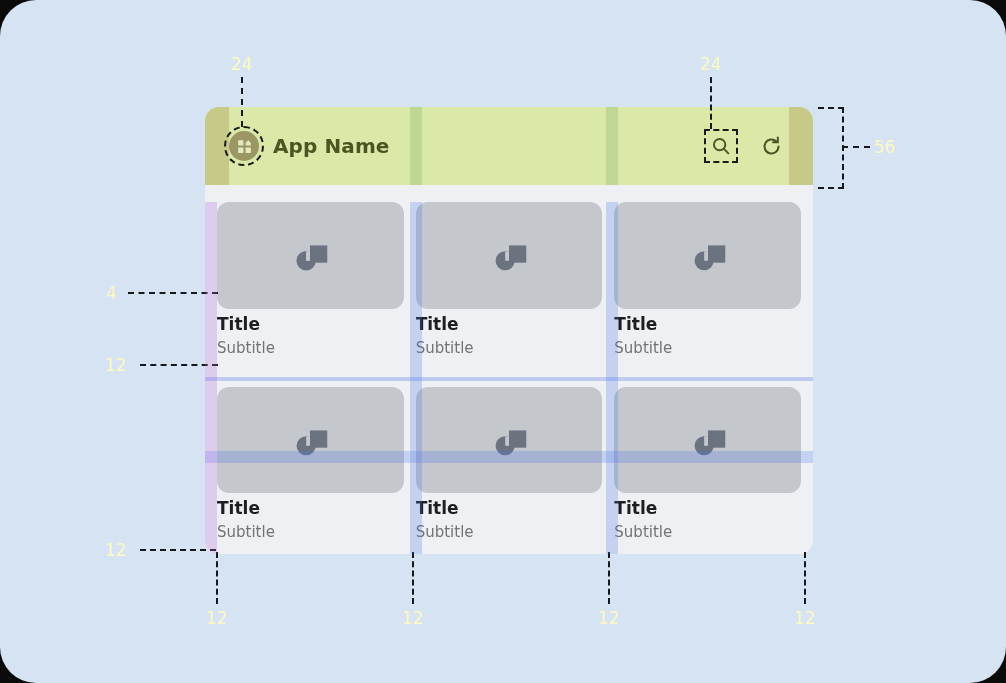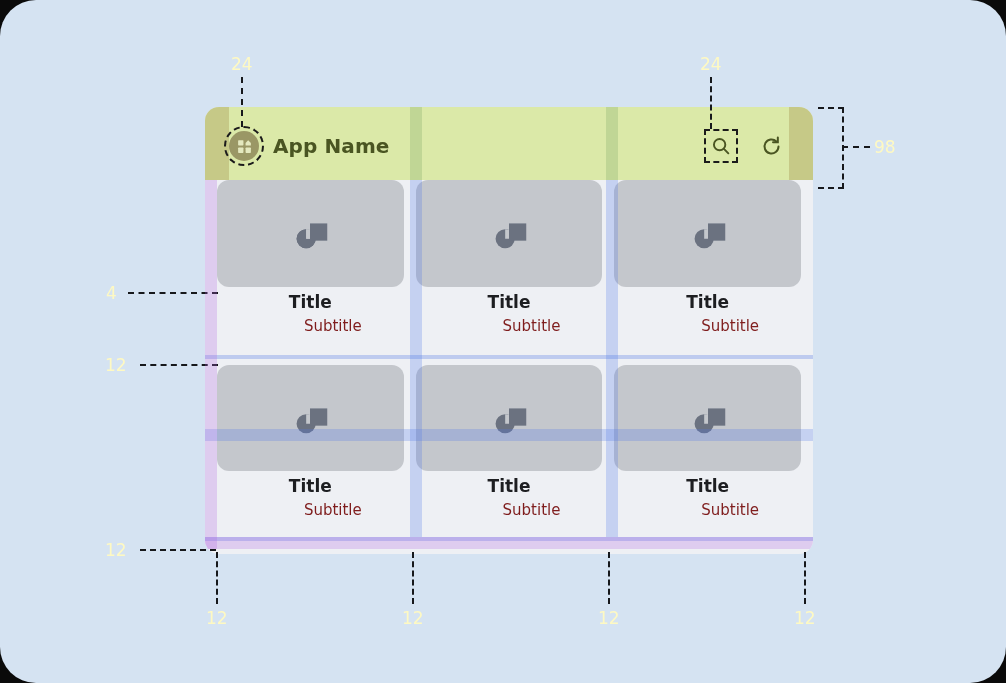--- a/index.html
+++ b/index.html
@@ -111,25 +111,24 @@
     display: flex;
     align-items: center;
     justify-content: center;
     color: #4a5522;
   }
 
   
   #content {
     position: absolute;
     left: 0;
-    top: 73px;
+    top: 95px;
     width: 692px;
     height: 369px;
     background: #eef0f4;
-    text-align: center;
   }
   
   .content-pad {
     position: absolute;
     top: 0;
     width: 12px;
     height: 369px;
     background: rgba(176,100,224,0.26);
     z-index: 4;
     pointer-events: none;
@@ -181,24 +180,23 @@
   }
   .card-title {
     font-size: 17px;
     font-weight: 700;
     color: #1d1e21;
     line-height: 22px;
   }
   .card-sub {
     font-size: 15px;
     font-weight: 400;
-    color: #7f1d1d;
+    color: #737373;
     line-height: 22px;
     margin-top: 2px;
-    padding-left: 45px;
   }
 
   
   .gutter-v {
     position: absolute;
     width: 12px;
     top: 0;
     height: 357px;
     background: rgba(80,120,230,0.26);
     z-index: 3;
@@ -394,21 +392,21 @@
   </div>
 
   <div class="ann-label" style="left:231px; top:54px;">24</div>
   <div class="dash-v" style="left:241px; top:77px; height:50px;"></div>
 
   <div class="ann-label" style="left:700px; top:54px;">24</div>
   <div class="dash-v" style="left:710px; top:77px; height:52px;"></div>
 
   <div class="dim-bracket" style="left:818px; top:107px; width:24px; height:78px;"></div>
   <div class="dash-h" style="left:842px; top:146px; width:28px;"></div>
-  <div class="ann-label" style="left:874px; top:137px;">98</div>
+  <div class="ann-label" style="left:874px; top:137px;">56</div>
 
   <div class="ann-label" style="left:106px; top:283px;">4</div>
   <div class="dash-h" style="left:128px; top:292px; width:90px;"></div>
 
   <div class="ann-label" style="left:105px; top:355px;">12</div>
   <div class="dash-h" style="left:140px; top:364px; width:78px;"></div>
 
   <div class="ann-label" style="left:105px; top:540px;">12</div>
   <div class="dash-h" style="left:140px; top:549px; width:76px;"></div>
 

